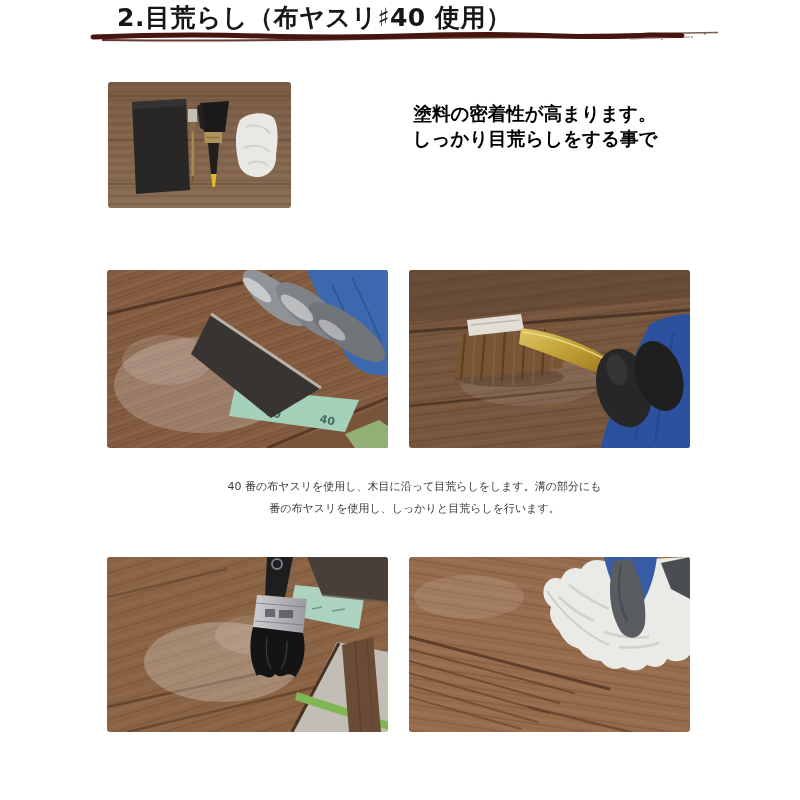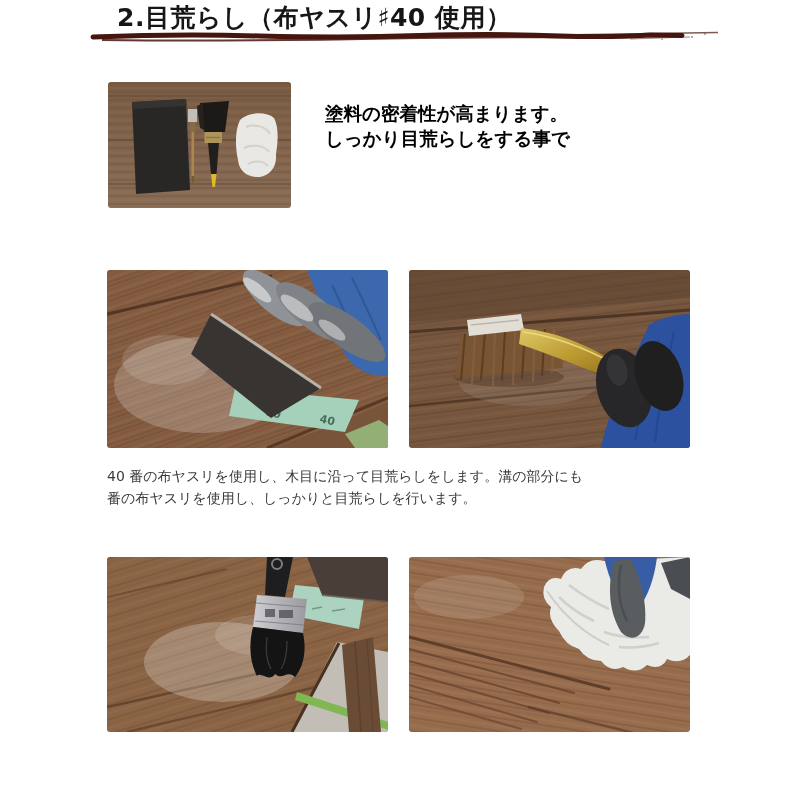--- a/index.html
+++ b/index.html
@@ -1,31 +1,31 @@
 <!DOCTYPE html>
 <html><head>
 <meta charset="utf-8">
 <style>
   html,body{margin:0;padding:0;background:#ffffff;}
   body{width:800px;height:800px;position:relative;overflow:hidden;
        font-family:"DejaVu Sans","Liberation Sans",sans-serif;}
-  .abs{position:absolute;}
+  .abs{position:absolute;text-align:center;}
   .page-title{left:117px;top:1px;font-size:25px;font-weight:bold;color:#161616;letter-spacing:0.5px;white-space:nowrap;}
   .underline-wrap{left:90px;top:29px;width:628px;height:16px;}
   .photo{border-radius:3px;overflow:hidden;}
   .photo svg{display:block;}
   .photo-tools{left:108px;top:82px;width:183px;height:126px;}
   .photo-r1l{left:107px;top:270px;width:281px;height:178px;}
   .photo-r1r{left:409px;top:270px;width:281px;height:178px;}
   .photo-r2l{left:107px;top:557px;width:281px;height:175px;}
   .photo-r2r{left:409px;top:557px;width:281px;height:175px;}
   .intro-text{left:325px;top:101px;width:420px;}
   .intro-line{font-size:18.5px;font-weight:bold;color:#000;line-height:25px;white-space:nowrap;}
   .intro-note{font-size:14.5px;font-weight:bold;color:#000;line-height:20px;margin-top:4px;white-space:nowrap;}
-  .caption{width:615px;color:#3a3a3a;font-size:14px;line-height:21.5px;}
+  .caption{width:615px;color:#3a3a3a;font-size:11px;line-height:21.5px;margin-top:10px;}
   .caption div{white-space:nowrap;}
   .caption-1{left:107px;top:466px;}
   .caption-2{left:107px;top:750px;}
 </style>
 </head>
 <body>
 
 <div class="abs page-title">2.目荒らし（布ヤスリ♯40 使用）</div>
 
 <div class="abs underline-wrap">

